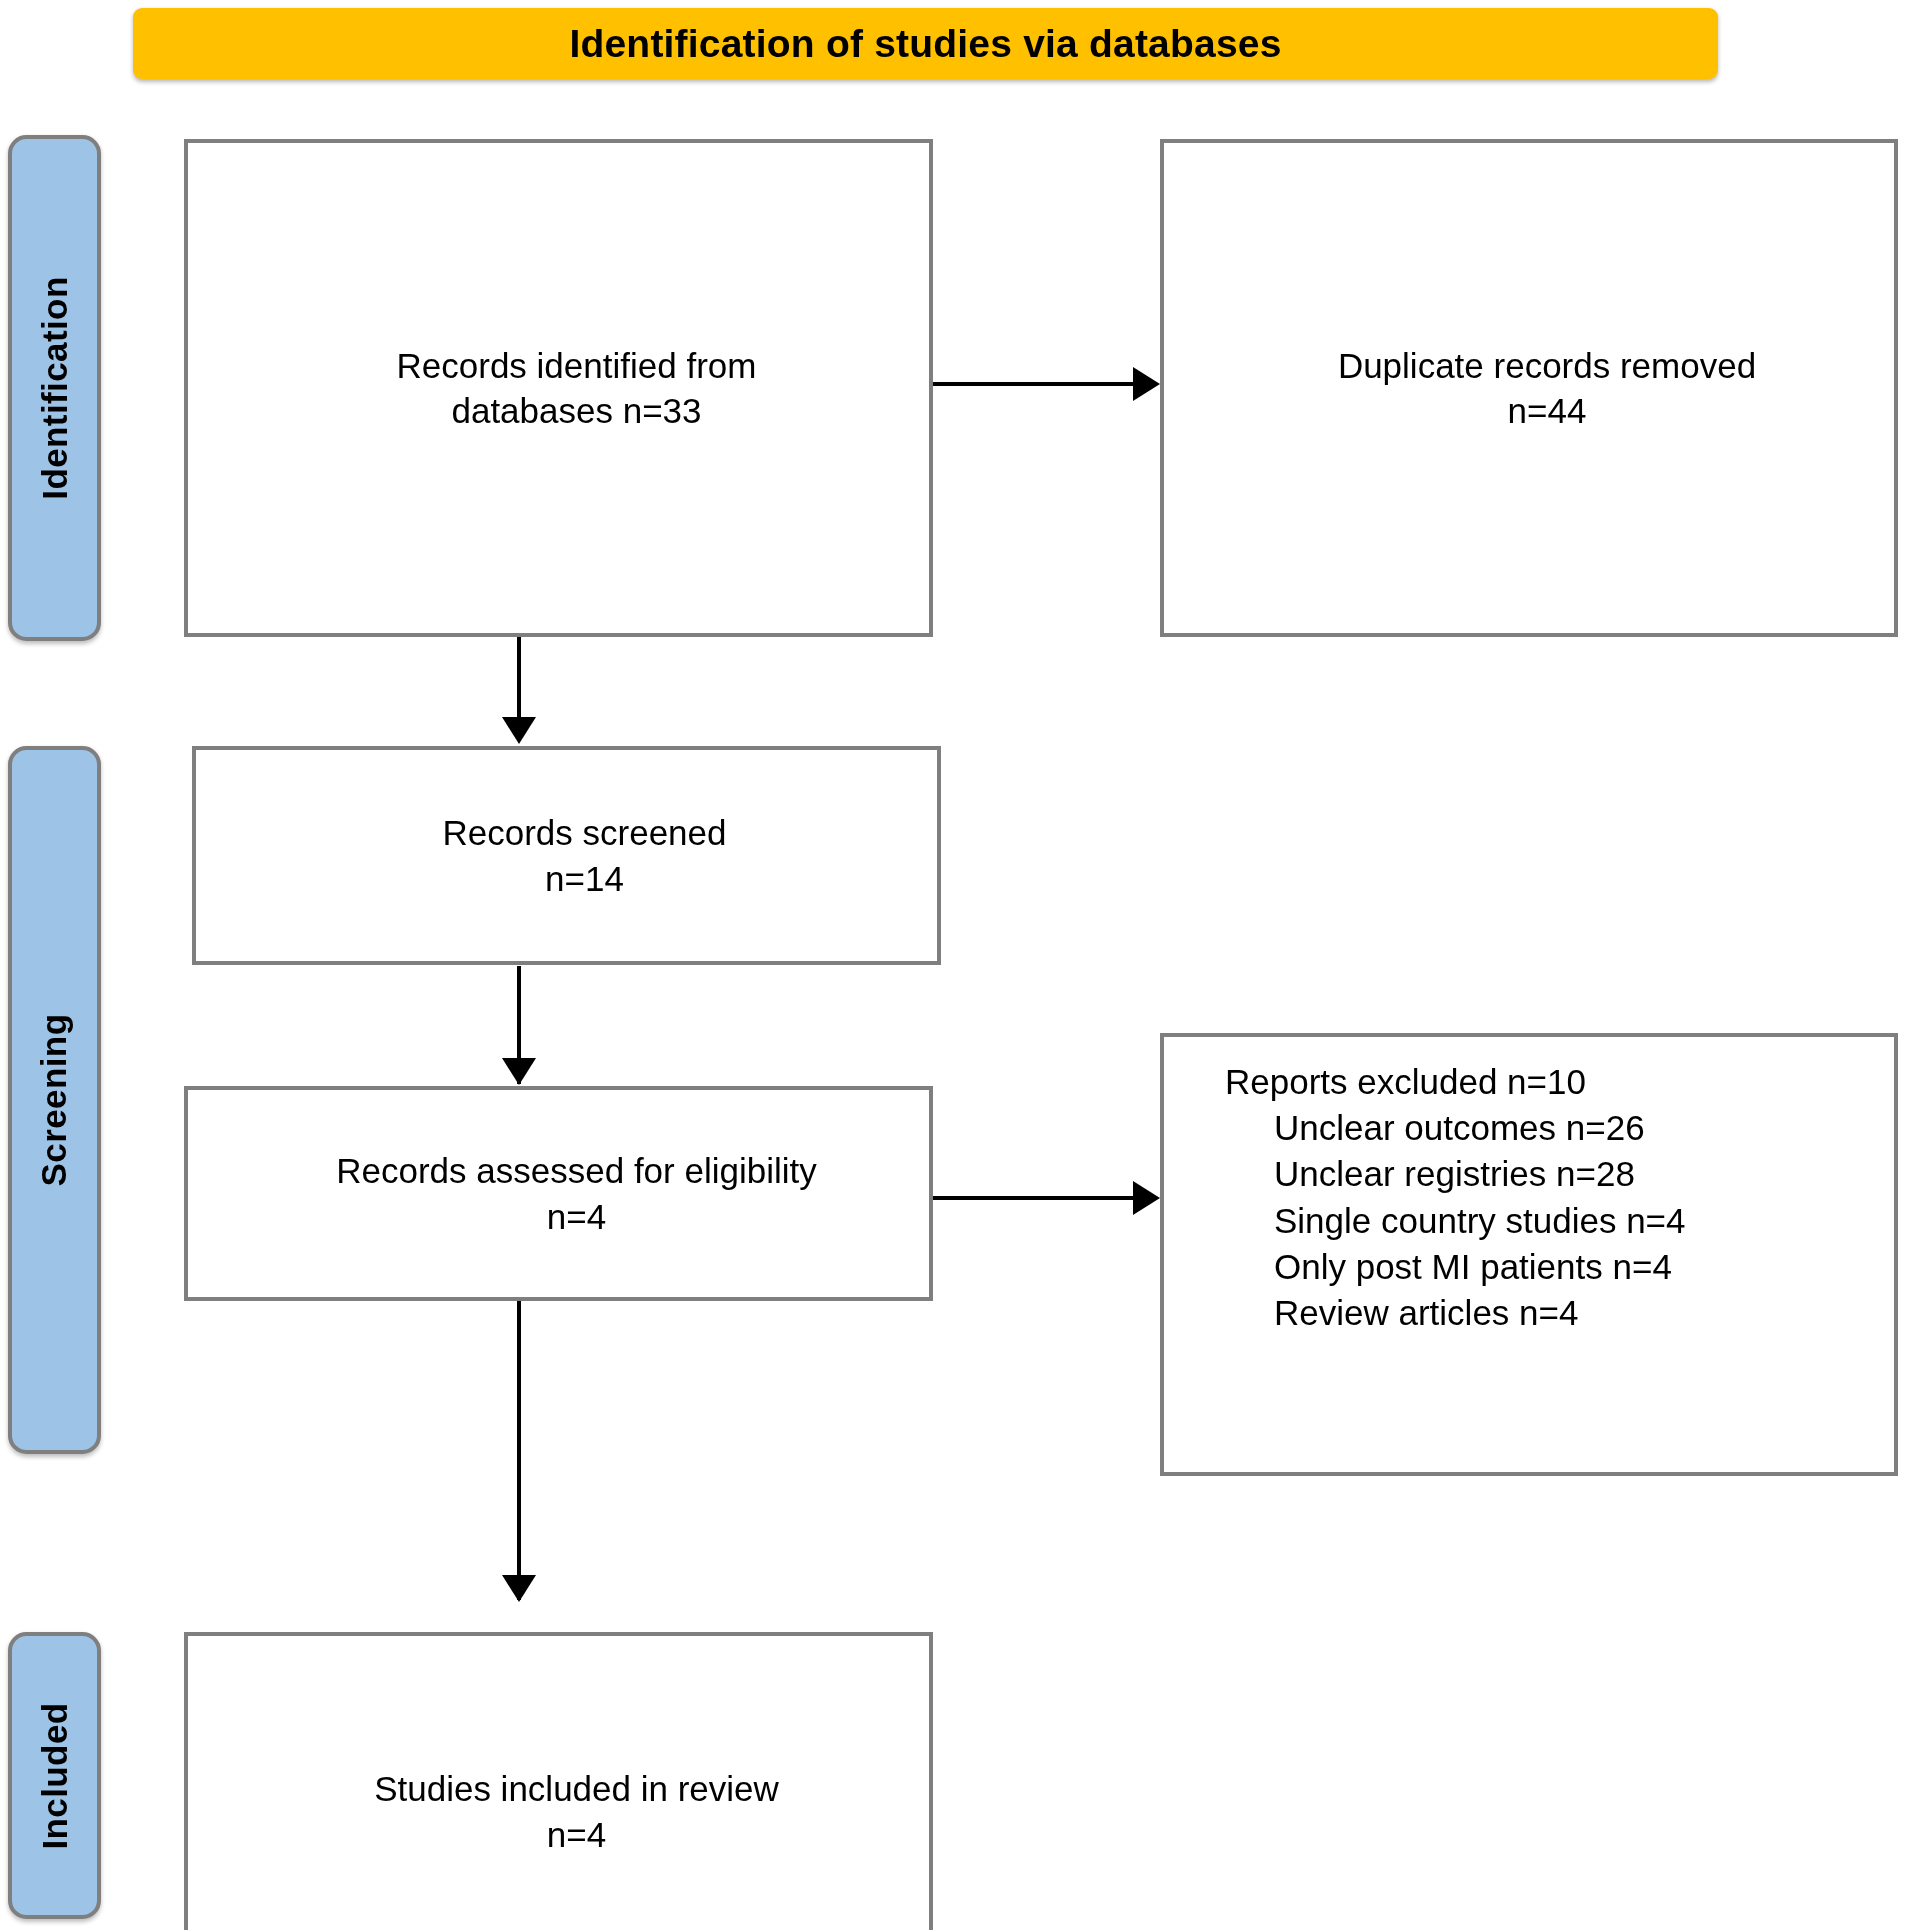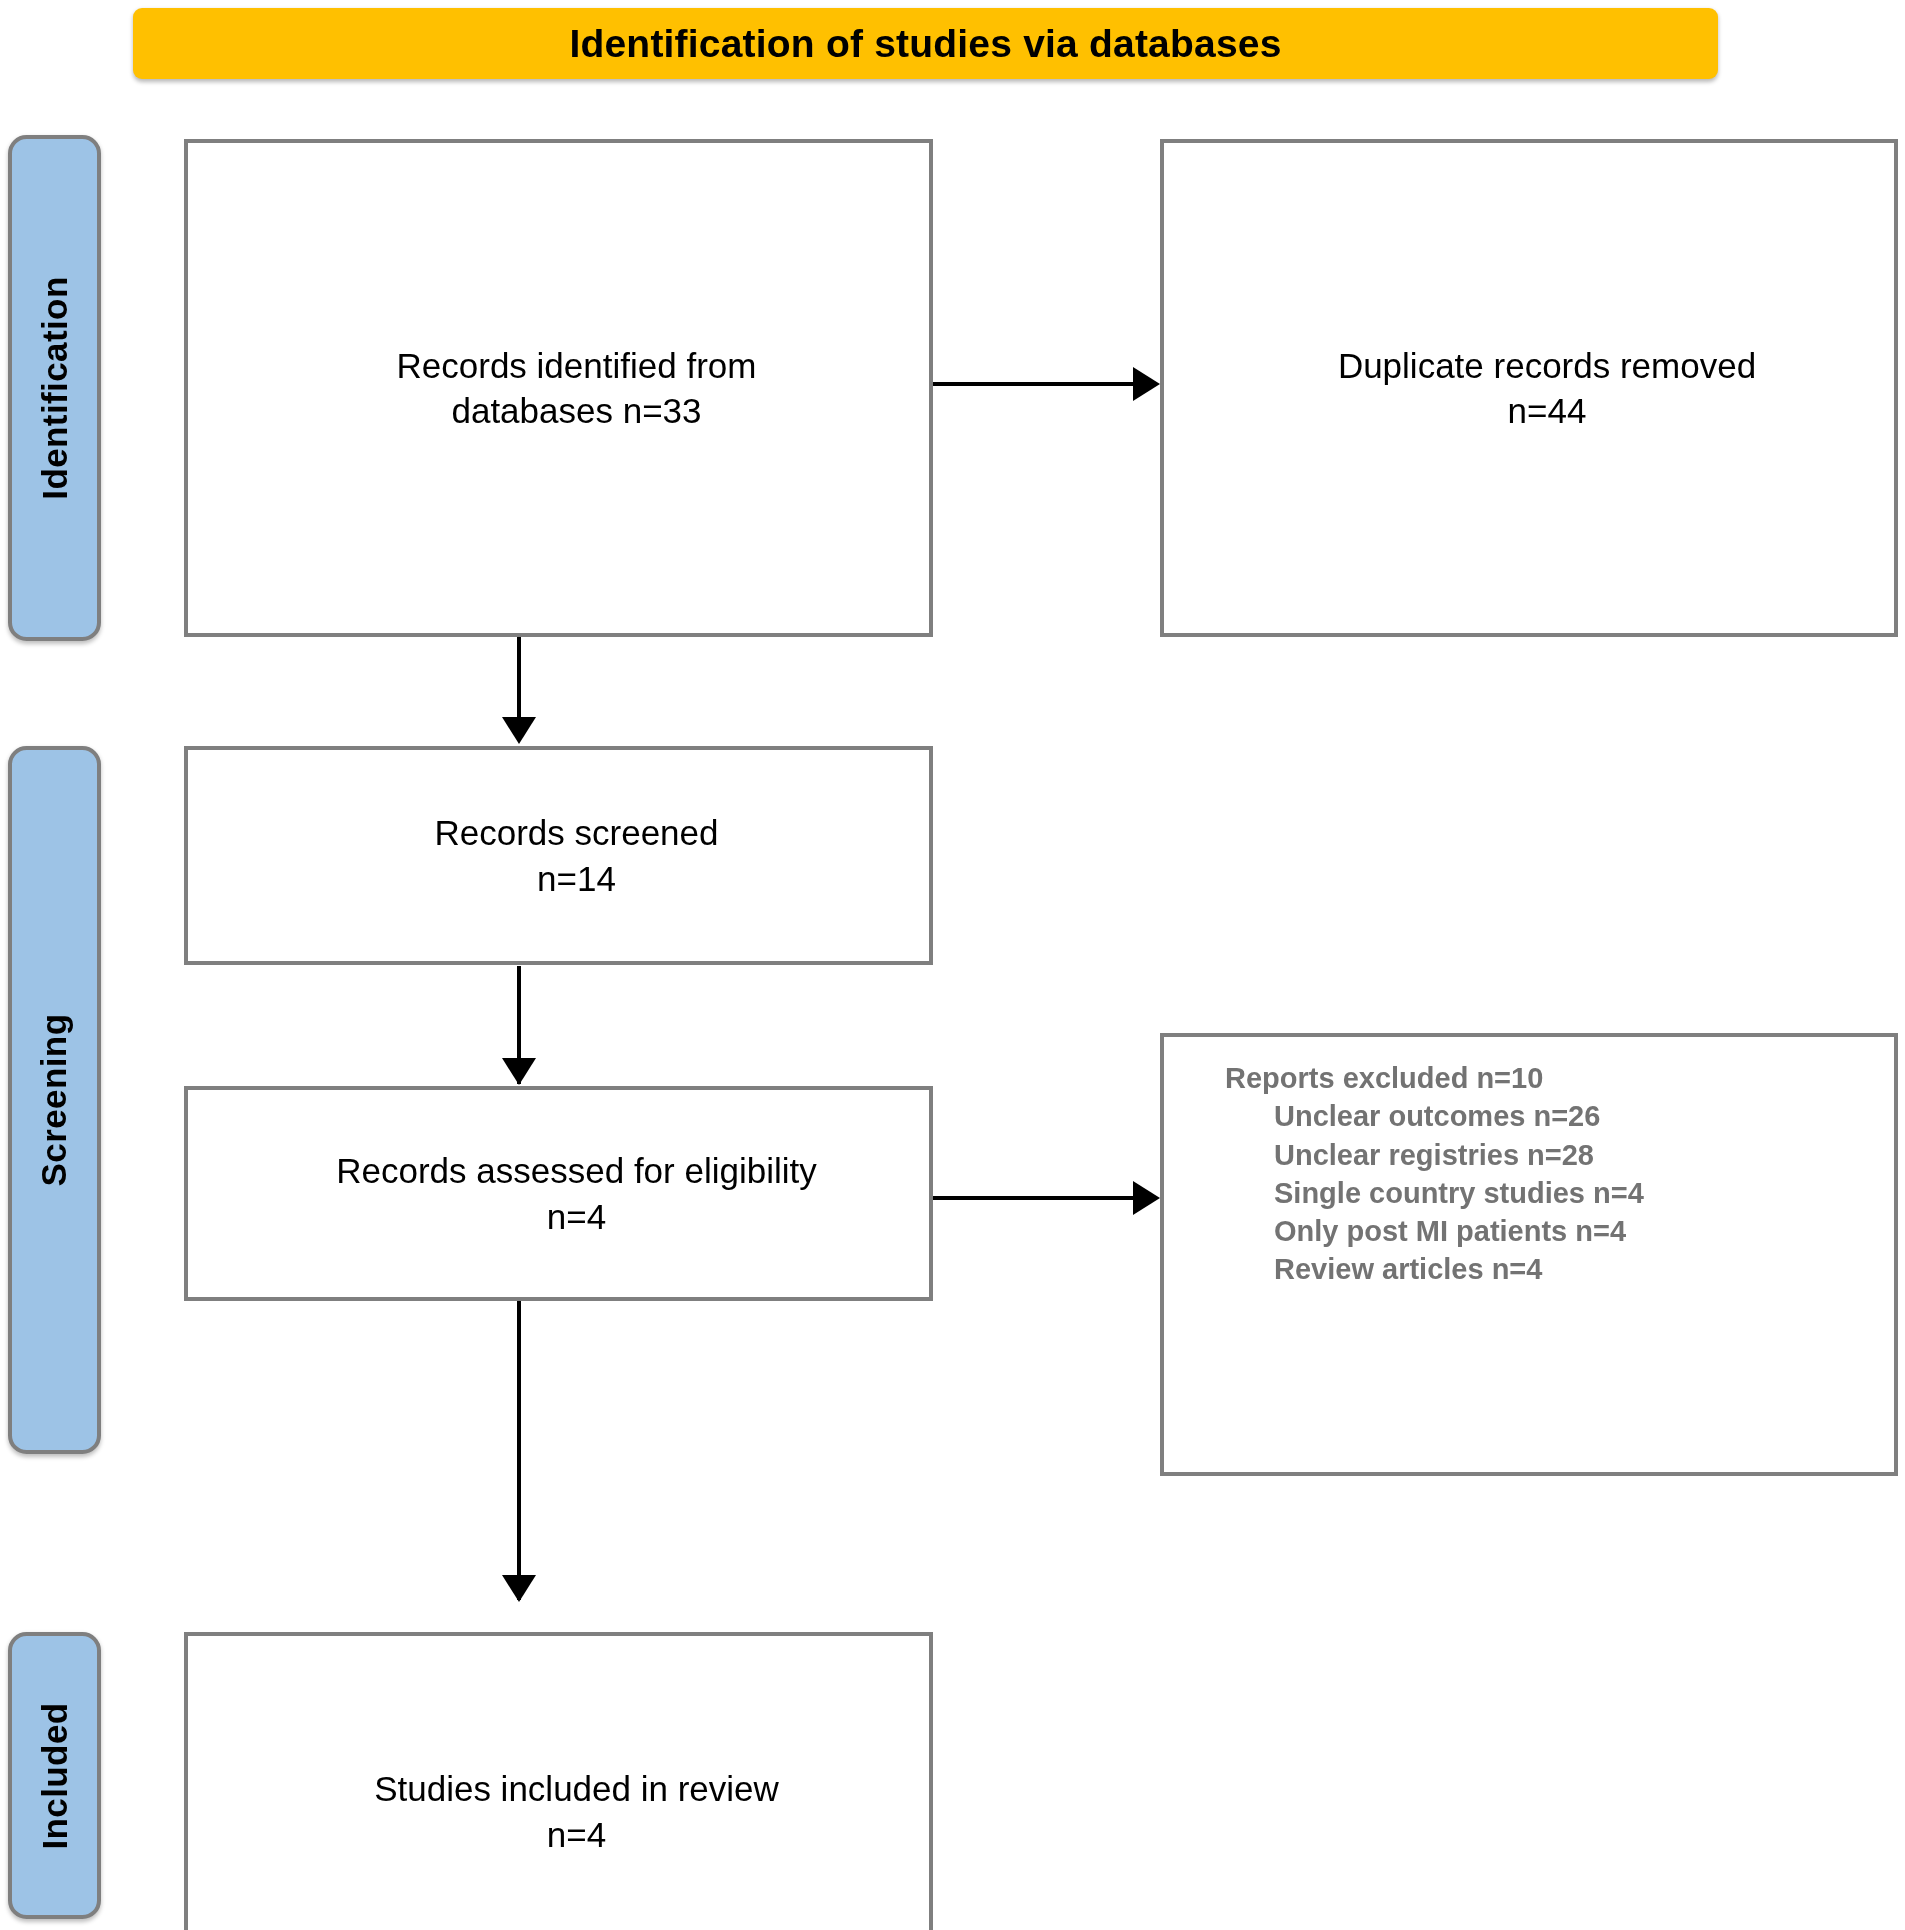--- a/index.html
+++ b/index.html
@@ -72,25 +72,24 @@
     line-height: 1.30;
     color: #000000;
     padding: 0 11.8px;
   }
   .box.align-left {
     align-items: flex-start;
     justify-content: flex-start;
   }
   .box-list {
     text-align: left;
-    font-size: 29px;
+    font-size: 35px;
     line-height: 1.32;
-    color: #737373;
+    color: #000000;
     padding: 22px 0 0 25px;
-    font-weight: bold;
   }
   .box-list .indent {
     padding-left: 49px;
   }
 
   
   .arrow-line {
     position: absolute;
     background: #000000;
   }
@@ -144,21 +143,21 @@
       <div>n=44</div>
     </div>
   </div>
 
   <div class="arrow-line" style="left:933px; top:382px; width:201px; height:4.2px;"></div>
   <div class="arrow-head right" style="left:1133px; top:367px;"></div>
 
   <div class="arrow-line" style="left:517px; top:637px; width:4.2px; height:103px;"></div>
   <div class="arrow-head down" style="left:502px; top:717px;"></div>
 
-  <div class="box" style="left:184px; top:746px; width:749px; height:219px;">
+  <div class="box" style="left:192px; top:746px; width:749px; height:219px;">
     <div class="box-text">
       <div>Records screened</div>
       <div>n=14</div>
     </div>
   </div>
 
   <div class="arrow-line" style="left:517px; top:966px; width:4.2px; height:118px;"></div>
   <div class="arrow-head down" style="left:502px; top:1058px;"></div>
 
   <div class="box" style="left:184px; top:1086px; width:749px; height:215px;">

